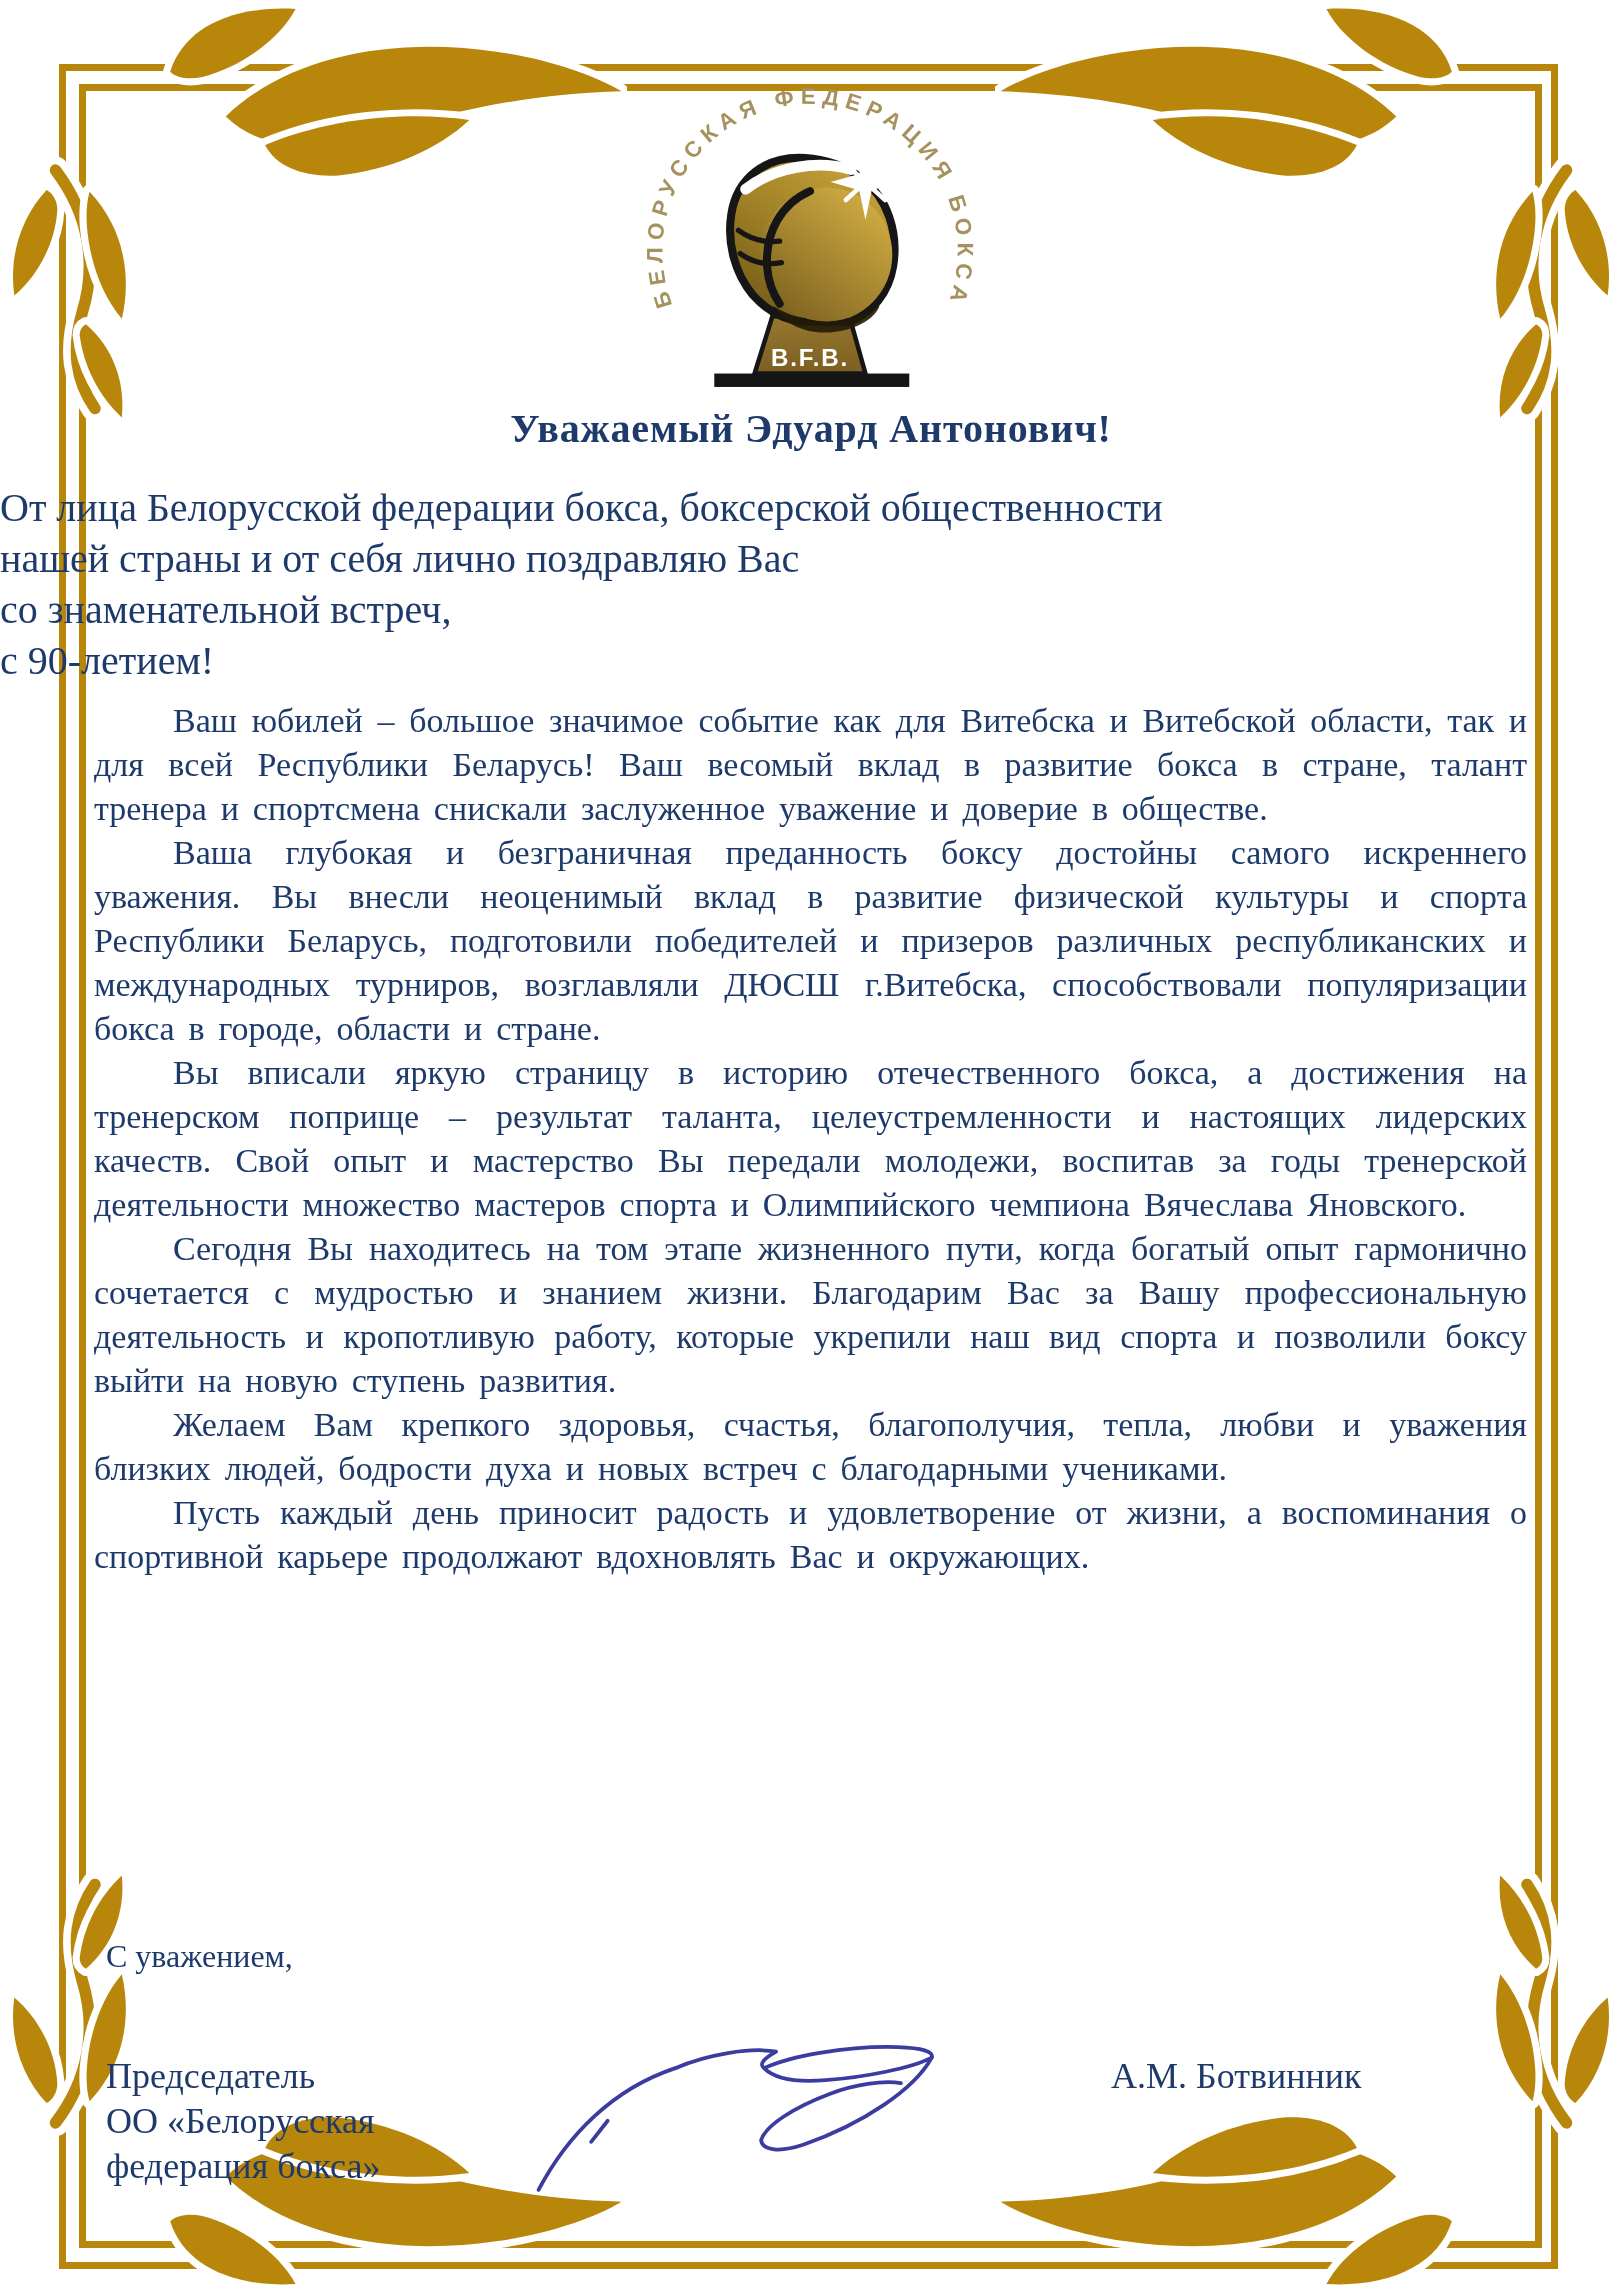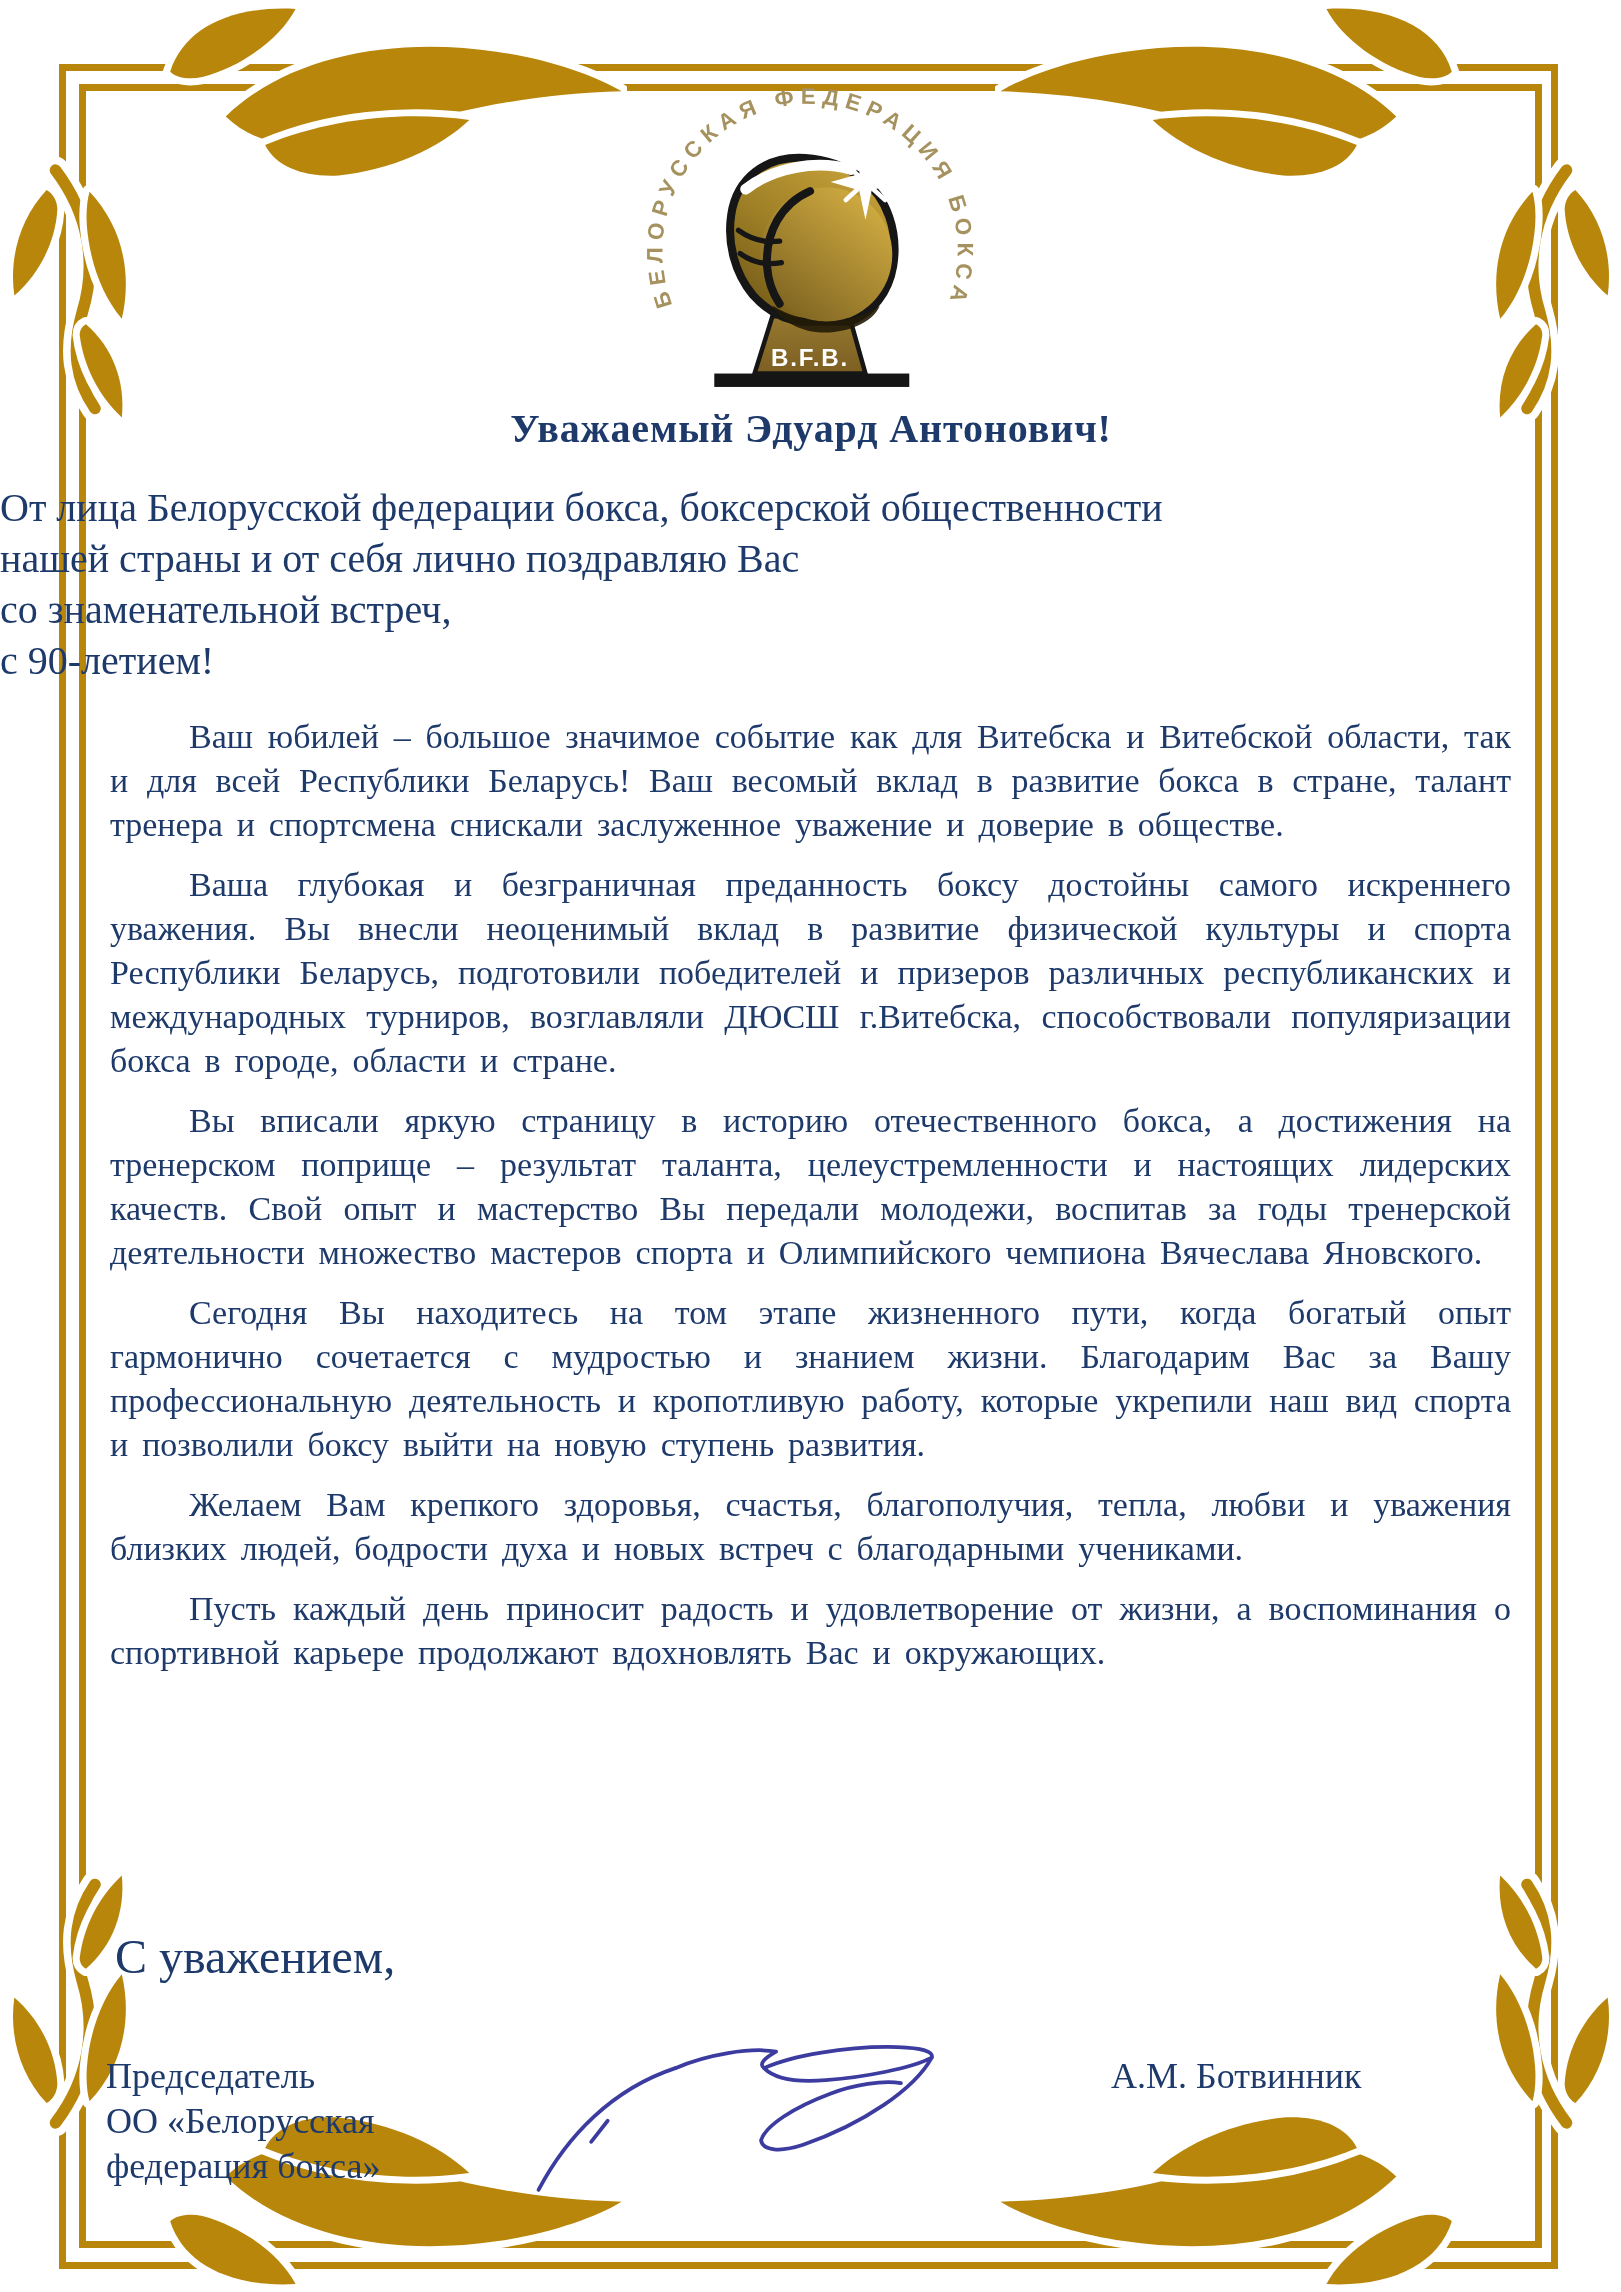--- a/index.html
+++ b/index.html
@@ -27,24 +27,24 @@
   .arc-text{font-family:"Liberation Sans","DejaVu Sans",sans-serif;font-weight:bold;
     font-size:25px;letter-spacing:7px;fill:#a5925f;}
   .bfb-text{font-family:"Liberation Sans","DejaVu Sans",sans-serif;font-weight:bold;
     font-size:27px;letter-spacing:2px;fill:#ffffff;}
   
   .title{position:absolute;left:0;right:0;top:405px;text-align:center;
     font-size:40px;font-weight:bold;letter-spacing:0.9px;}
   .intro{position:absolute;left:0;right:0;top:482px;text-align:left;
     font-size:40px;font-weight:normal;line-height:51px;}
   .body-text{position:absolute;left:94px;top:699px;width:1433px;}
-  .body-par{margin:16px;font-size:34px;line-height:44px;text-align:justify;
+  .body-par{margin:0;font-size:34px;line-height:44px;text-align:justify;
     text-indent:79px;word-spacing:0.16em;}
   
-  .closing-regards{position:absolute;left:115px;top:1934px;font-size:48px;line-height:45px;}
+  .closing-regards{position:absolute;left:106px;top:1934px;font-size:32px;line-height:45px;}
   .closing-membership{position:absolute;left:106px;top:1981px;font-size:36px;line-height:45px;}
   .closing-position{position:absolute;left:106px;top:2054px;font-size:36px;line-height:45px;}
   .signer-name{position:absolute;left:1111px;top:2054px;font-size:36px;line-height:45px;}
   .signature-svg{position:absolute;left:528px;top:2022px;width:421px;height:175px;}
   .sig{fill:none;stroke:#3c3ca0;stroke-width:5;stroke-linecap:round;stroke-linejoin:round;}
 </style>
 </head>
 <body>
 
 <div class="page">

